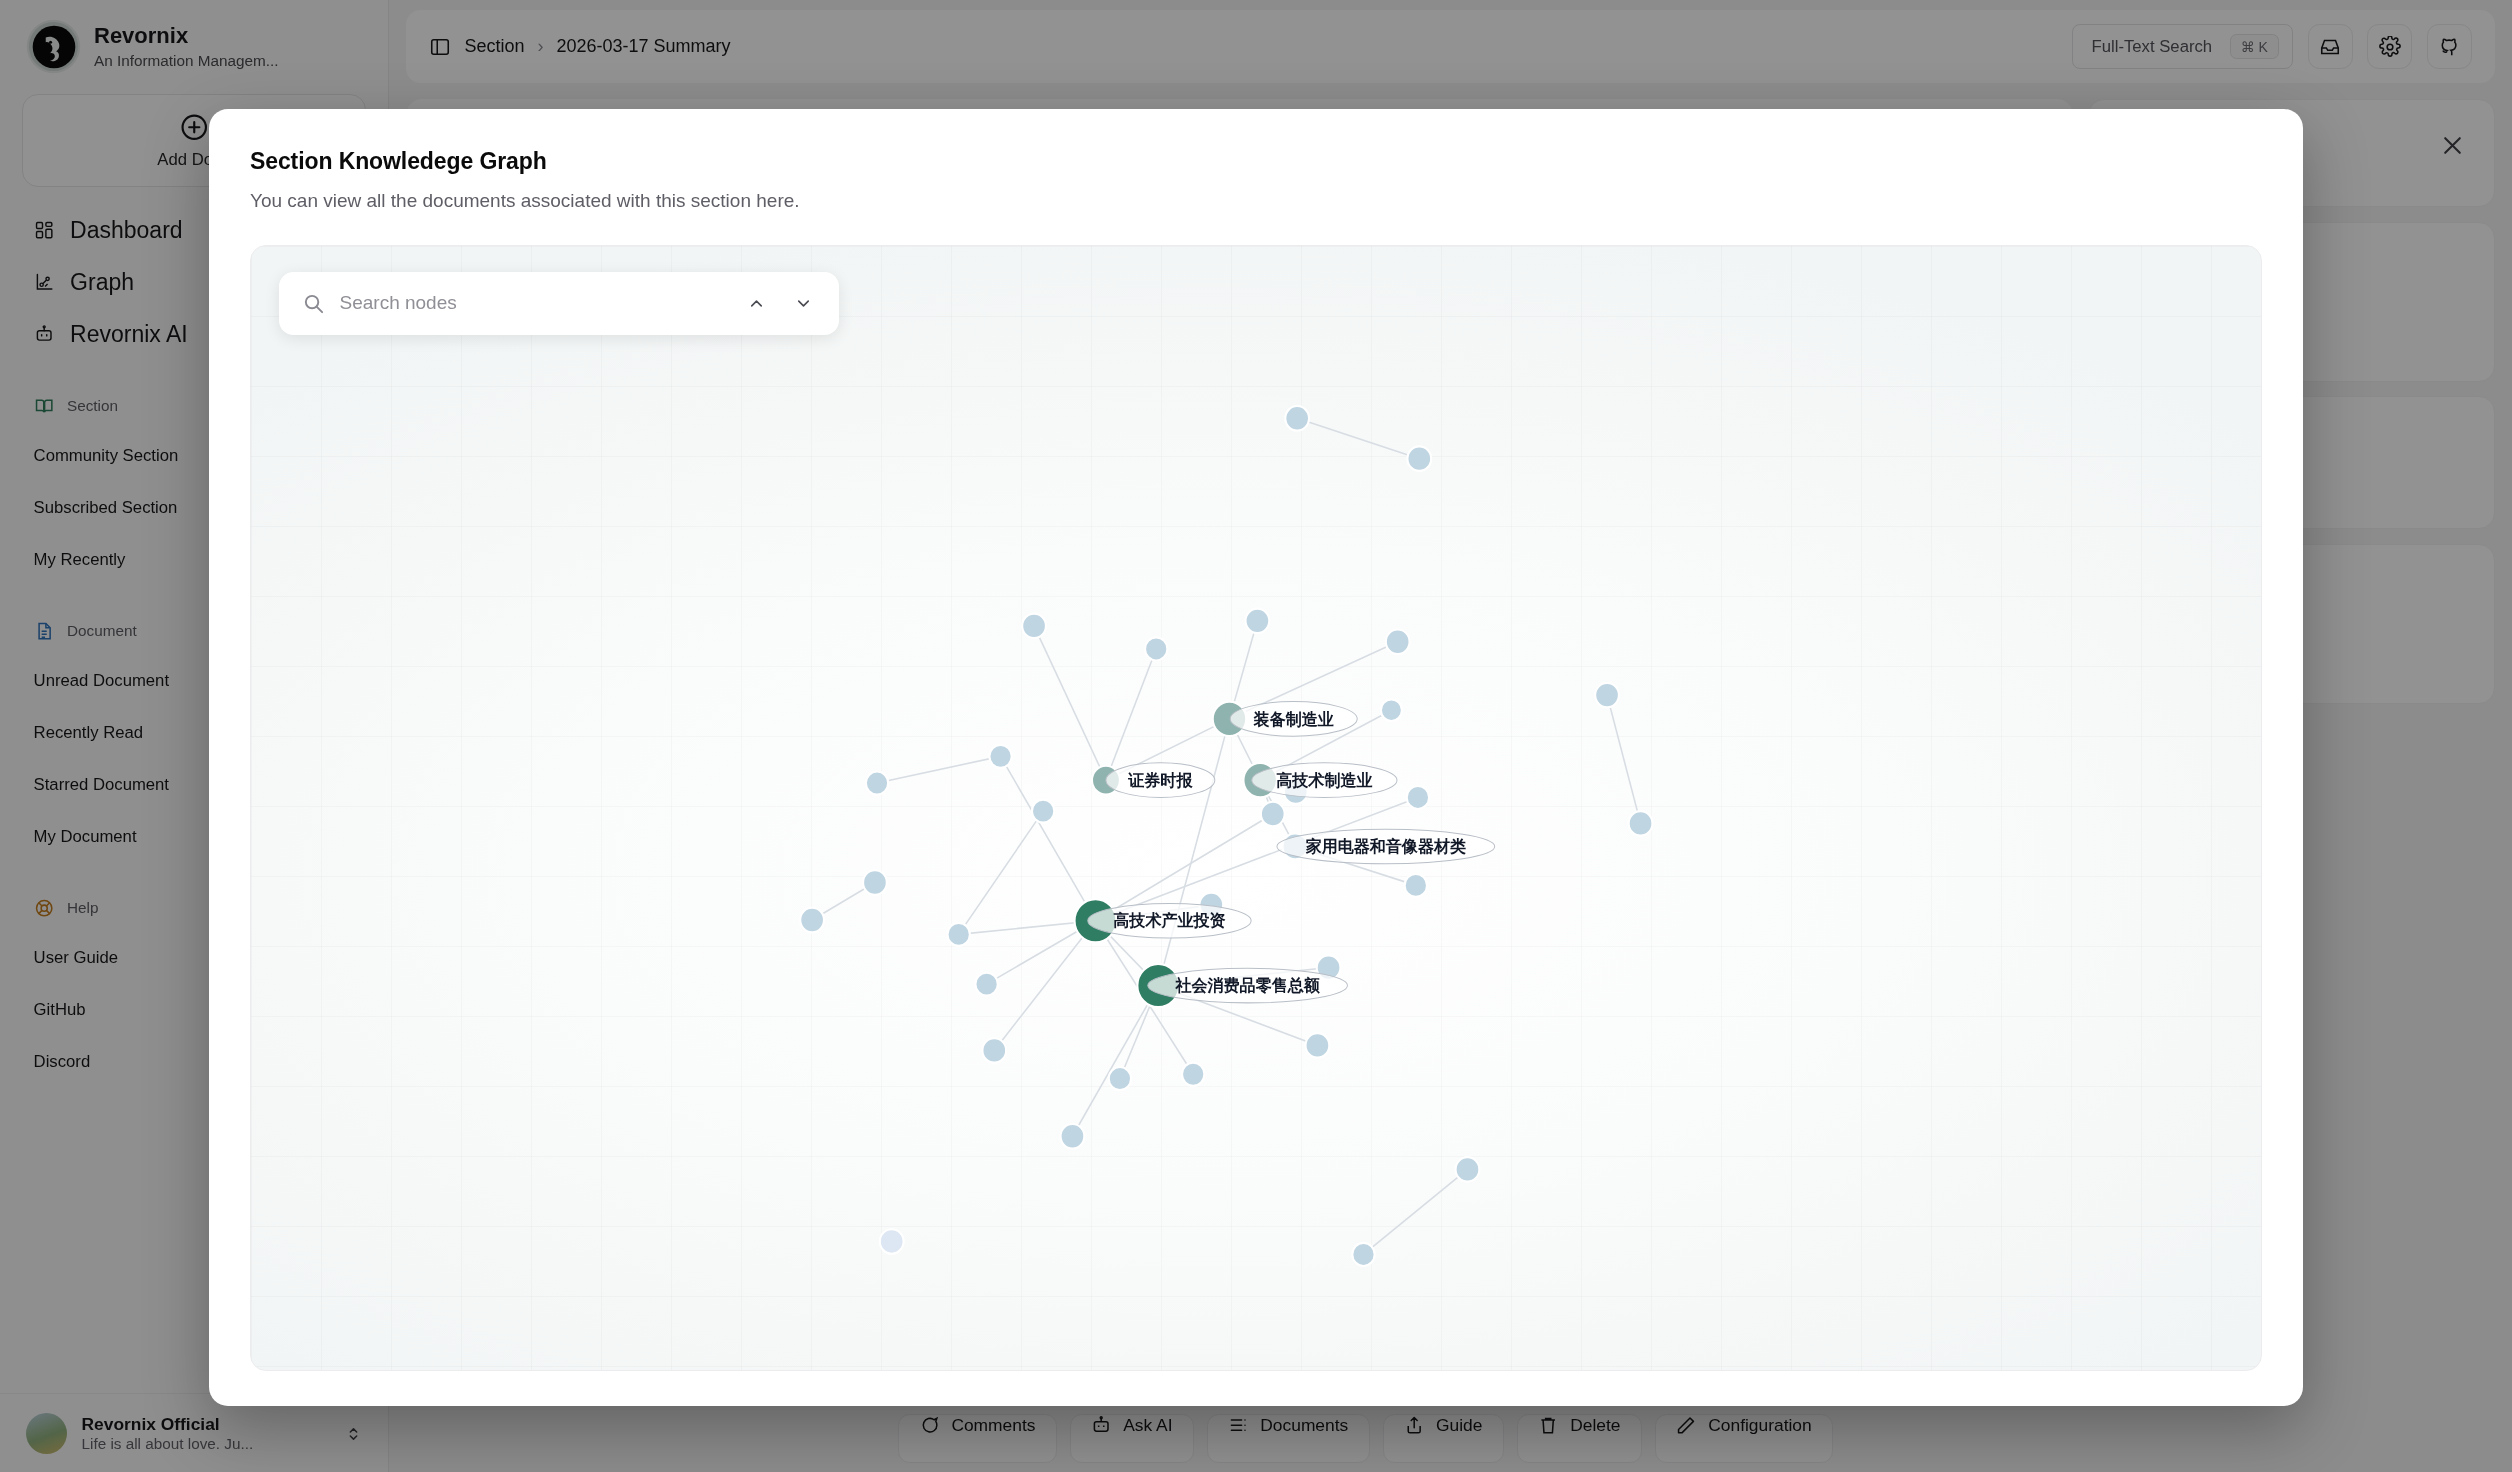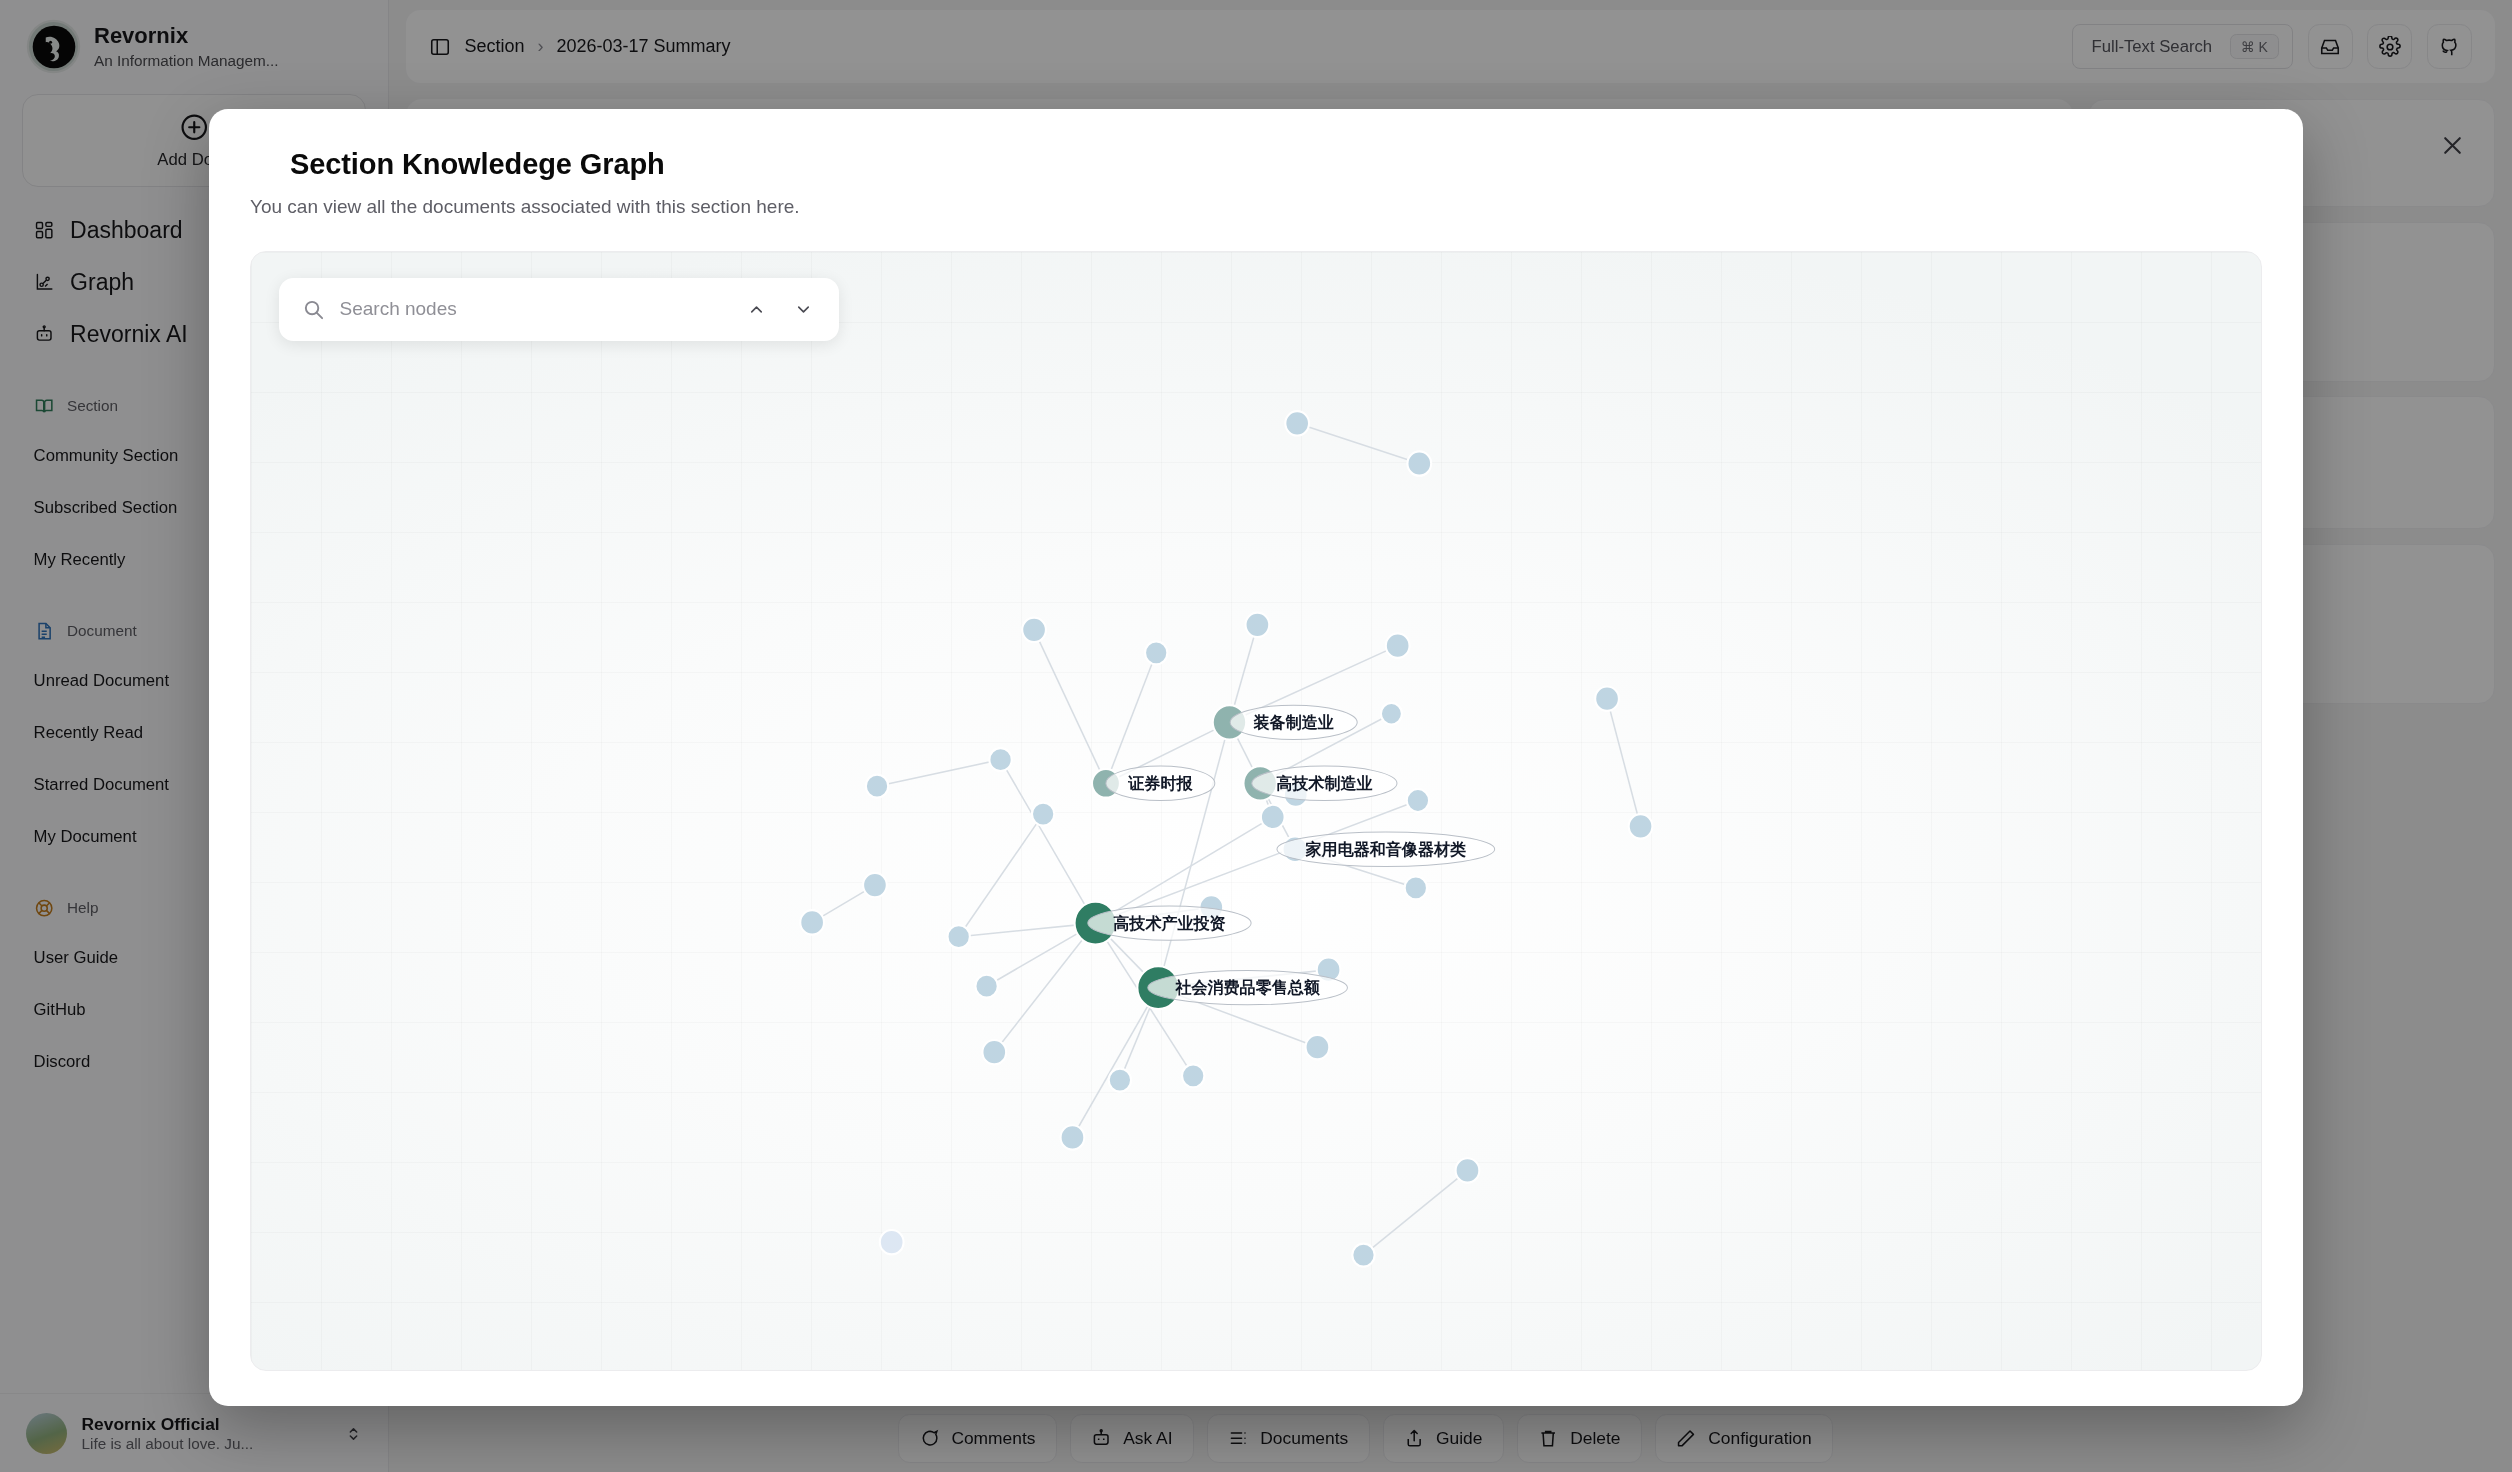--- a/index.html
+++ b/index.html
@@ -143,40 +143,40 @@
     border: 1.5px solid #d8d8dc; background: #f6f6f7;
     display: flex; align-items: center; justify-content: center;
   }
 
   .bottombar {
     height: 70px; display: flex; align-items: center; gap: 13px;
     padding: 0 17.4px 0 509px;
   }
   .bottom-btn {
     height: 49px; border-radius: 11.6px; border: 0.7px solid #e6e6e9;
-    background: #f8f8f9; display: flex; align-items: center; gap: 11.6px;
+    background: #f8f8f9; display: flex; align-items: flex-start; gap: 11.6px;
     padding: 0 20.4px; font-size: 17.4px; color: #18181b; white-space: nowrap;
   }
   .bottom-btn svg { width: 20.4px; height: 20.4px; flex: 0 0 20.4px; }
 
   
   .modal {
     position: absolute; z-index: 100;
     left: 209px; top: 109px; width: 2094px; height: 1297px;
     background: #ffffff; border-radius: 19px;
     box-shadow: 0 22px 65px rgba(0,0,0,0.30);
     padding: 39px 41px 35px 41px;
     display: flex; flex-direction: column;
   }
   .modal-close {
     position: absolute; right: 44px; top: 129px;
     width: 32px; height: 32px; display: flex; align-items: center; justify-content: center;
   }
   .modal-close svg { width: 25px; height: 25px; }
-  .modal-title { font-size: 29px; font-weight: 700; color: #0a0a0a; letter-spacing: -0.1px; margin-left: 40px; }
+  .modal-title { font-size: 23px; font-weight: 700; color: #0a0a0a; letter-spacing: -0.1px; }
   .modal-sub { font-size: 19px; color: #5e5e66; margin-top: 14.5px; }
 
   .graph-canvas {
     margin-top: 33px; flex: 1; position: relative;
     border: 0.7px solid #ececee; border-radius: 16px;
     overflow: hidden;
     background:
       linear-gradient(to right, rgba(0,0,0,0.022) 0.7px, transparent 0.7px) 0 0 / 70px 70px,
       linear-gradient(to bottom, rgba(0,0,0,0.022) 0.7px, transparent 0.7px) 0 0 / 70px 70px,
       radial-gradient(ellipse 70% 60% at 48% 56%, #ffffff 0%, #fafbfb 48%, #f2f5f5 100%);

